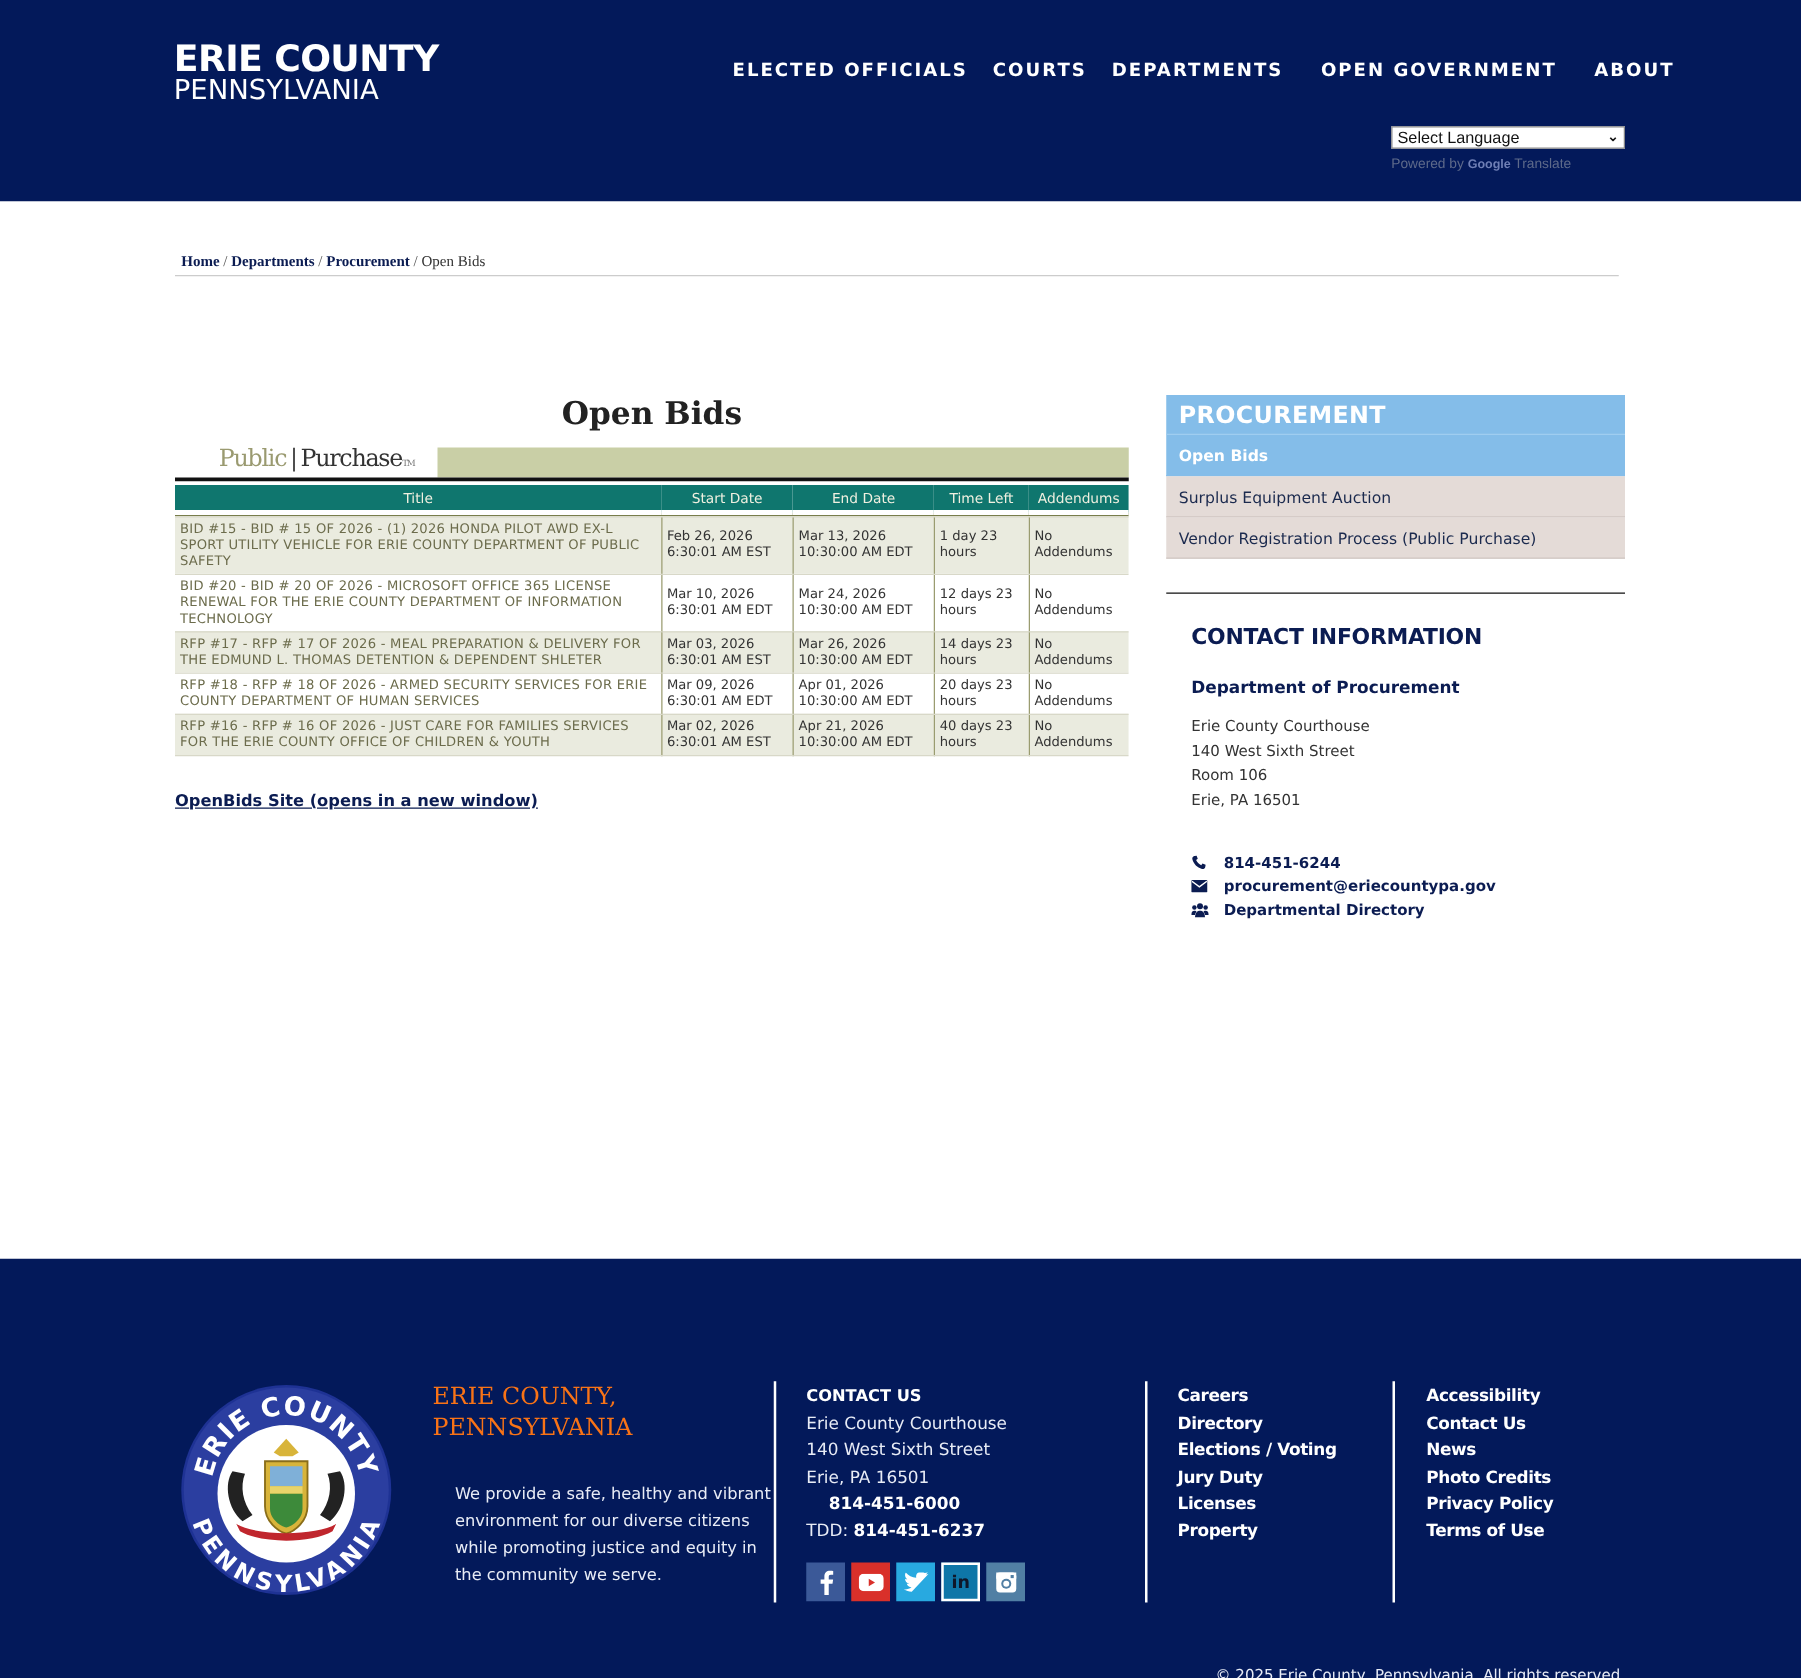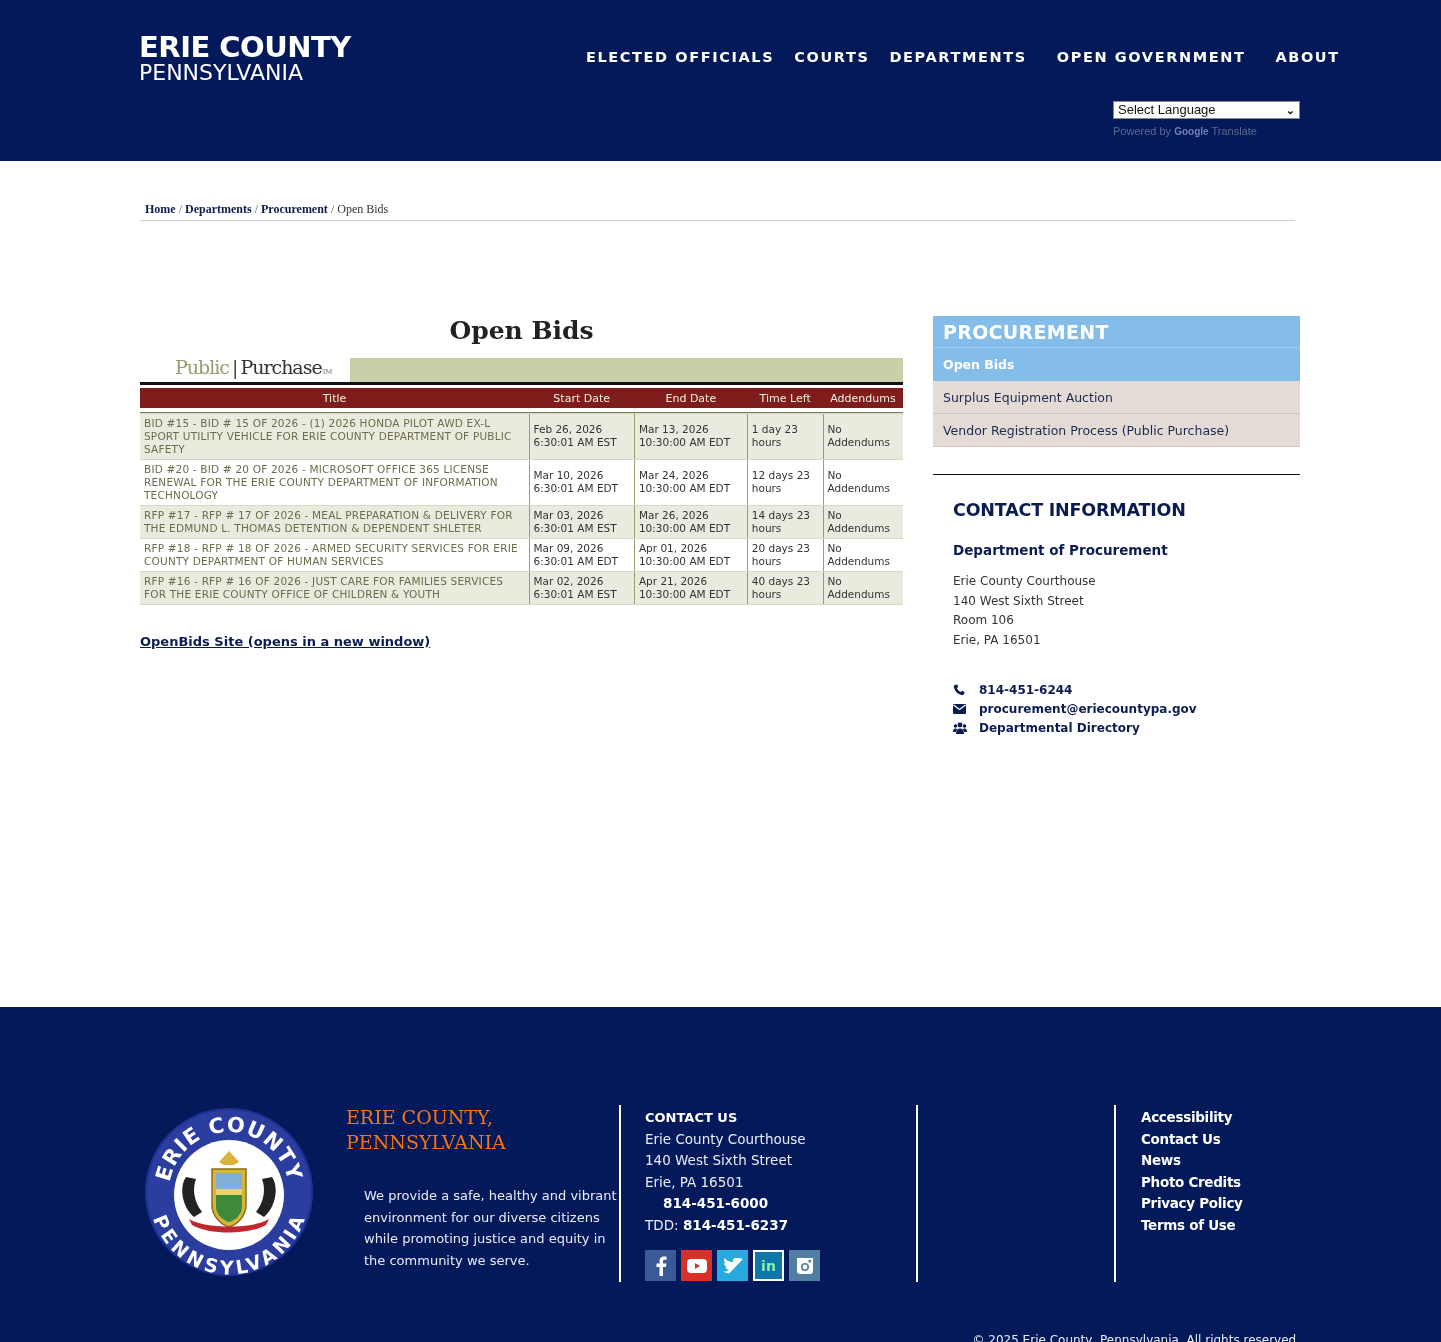--- a/index.html
+++ b/index.html
@@ -32,21 +32,21 @@
   .pp-banner .pp-logo { position: absolute; left: 35px; top: -2px; font-family: "DejaVu Serif", serif; font-size: 19px; letter-spacing: -1px; }
   .pp-banner .pp-logo .pub { color: #9a9a70; }
   .pp-banner .pp-logo .bar { color: #444; margin: 0 3px; }
   .pp-banner .pp-logo .pur { color: #333; }
   .pp-banner .pp-logo .tm { font-size: 7px; color: #777; }
   .pp-banner .strip { position: absolute; left: 210px; top: 0; right: 0; height: 24px; background: #c9cfa6; }
   .pp-rule { position: absolute; left: 140px; top: 382px; width: 763px; height: 3px; background: #111; }
 
   .bids-table { position: absolute; left: 140px; top: 388px; width: 763px; height: 220px; overflow: hidden; border-collapse: collapse; }
   table.bt { width: 763px; border-collapse: collapse; font-family: "DejaVu Sans", sans-serif; font-size: 10.5px; }
-  table.bt thead th { background: #7f1d1d; color: #f0f0e0; font-weight: normal; height: 22px; font-size: 11px; border-bottom: 4px solid #fff; margin-top: 47px; }
+  table.bt thead th { background: #0f766e; color: #f0f0e0; font-weight: normal; height: 22px; font-size: 11px; border-bottom: 4px solid #fff; margin-top: 47px; }
   table.bt thead tr.spacer td { background: #787d4b; height: 3px; padding: 0; }
   table.bt td { vertical-align: middle; padding: 3px 4px; border-right: 1px solid #9a9c70; border-bottom: 1px solid #d8d8c8; line-height: 13px; }
   table.bt td:last-child { border-right: none; }
   table.bt tr.odd td { background: #eaebdf; }
   table.bt tr.even td { background: #fff; }
   table.bt td.title { color: #6c6c4c; text-transform: uppercase; letter-spacing: 0.2px; width: 389px; }
   table.bt td.title a { color: #6c6c4c; text-decoration: none; }
   table.bt td.d { color: #333; white-space: nowrap; }
 
   .openbids-link { position: absolute; left: 140px; top: 634px; font-family: "DejaVu Sans", sans-serif; font-weight: bold; font-size: 13px; color: #0b1c52; text-decoration: underline; }
@@ -71,21 +71,21 @@
   .footer { background: #03195a; height: 496px; position: relative; color: #e8ecf6; }
   .seal { position: absolute; left: 144px; top: 100px; width: 170px; height: 170px; }
   .f-brand { position: absolute; left: 346px; top: 98px; font-family: "DejaVu Serif", serif; font-size: 19px; line-height: 25px; color: #f97316; }
   .f-mission { position: absolute; left: 364px; top: 178px; width: 265px; font-family: "DejaVu Sans", sans-serif; font-size: 13px; line-height: 21.5px; color: #e8ecf6; }
   .vline { position: absolute; top: 98px; width: 2px; height: 177px; background: #fff; }
   .f-contact { position: absolute; left: 645px; top: 100px; font-family: "DejaVu Sans", sans-serif; font-size: 13.5px; line-height: 21.5px; color: #e8ecf6; }
   .f-contact .h { font-weight: bold; color: #fff; font-size: 13px; }
   .f-contact .ph { font-weight: bold; color: #fff; padding-left: 18px; }
   .f-contact .tdd b { color: #fff; text-align: right; }
   .social { position: absolute; left: 645px; top: 243px; display: flex; gap: 5px; }
-  .social .s { width: 31px; height: 31px; display: flex; align-items: center; justify-content: center; color: #86efac; font-family: "DejaVu Sans", sans-serif; font-weight: bold; font-size: 16px; text-decoration: none; }
+  .social .s { width: 31px; height: 31px; display: flex; align-items: center; justify-content: center; color: #0f172a; font-family: "DejaVu Sans", sans-serif; font-weight: bold; font-size: 16px; text-decoration: none; }
   .f-list { position: absolute; top: 100px; font-family: "DejaVu Sans", sans-serif; font-weight: bold; font-size: 13.5px; line-height: 21.6px; }
   .f-list a { display: block; color: #fff; text-decoration: none; letter-spacing: -0.3px; }
   .copyright { position: absolute; right: 141px; top: 326px; font-family: "DejaVu Sans", sans-serif; font-size: 12px; color: #e8ecf6; }
 </style>
 </head>
 <body>
 
 <header class="site-header">
   <a class="logo">
     <span class="l1">ERIE COUNTY</span>
@@ -294,20 +294,28 @@
           <rect x="1" y="1" width="16" height="16" rx="3" fill="#fff"></rect>
           <rect x="1" y="1" width="16" height="5" fill="#fff"></rect>
           <circle cx="9" cy="10" r="4" fill="#517fa4"></circle>
           <circle cx="9" cy="10" r="2.4" fill="#fff"></circle>
           <rect x="12.5" y="3" width="2.5" height="2.5" fill="#517fa4"></rect>
         </svg>
     </a>
   </div>
 
   <div class="vline" style="left:916px;"></div>
+  <div class="f-list" style="left:942px;">
+    <a>Careers</a>
+    <a>Directory</a>
+    <a>Elections / Voting</a>
+    <a>Jury Duty</a>
+    <a>Licenses</a>
+    <a>Property</a>
+  </div>
 
   <div class="vline" style="left:1114px;"></div>
   <div class="f-list" style="left:1141px;">
     <a>Accessibility</a>
     <a>Contact Us</a>
     <a>News</a>
     <a>Photo Credits</a>
     <a>Privacy Policy</a>
     <a>Terms of Use</a>
   </div>

